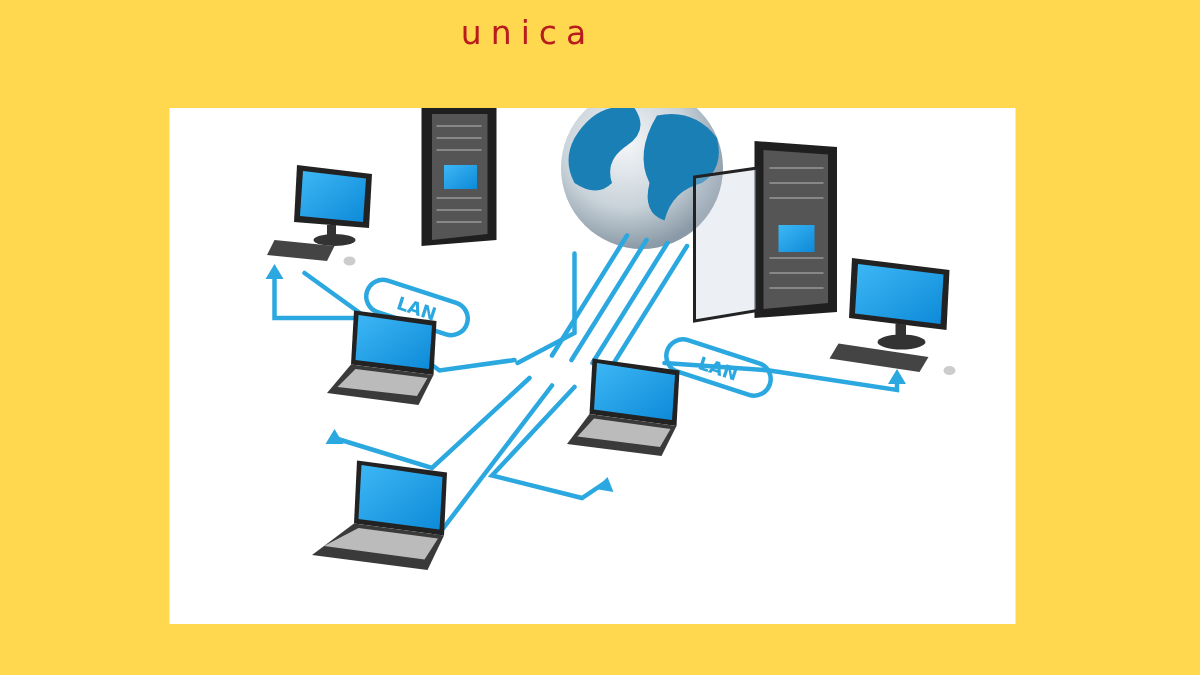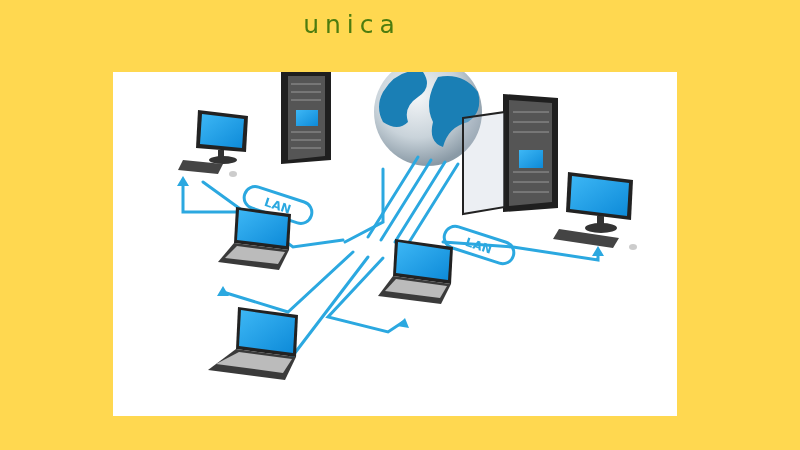--- a/index.html
+++ b/index.html
@@ -1,17 +1,17 @@
 <!DOCTYPE html>
 <html><head>
 <meta charset="utf-8">
 <style>
   html,body{margin:0;padding:0;}
   body{width:800px;height:450px;background:#FFD850;position:relative;overflow:hidden;font-family:"DejaVu Sans",sans-serif;}
-  .logo{position:absolute;left:0;top:10px;width:704px;text-align:center;color:#4d7c0f;font-family:"DejaVu Sans",sans-serif;font-size:25px;letter-spacing:6px;font-weight:normal;}
+  .logo{position:absolute;left:0;top:10px;width:704px;text-align:center;color:#b91c1c;font-family:"DejaVu Sans",sans-serif;font-size:22px;letter-spacing:6px;font-weight:normal;}
   .panel{position:absolute;left:113px;top:72px;width:564px;height:344px;background:#fff;overflow:hidden;}
   svg{position:absolute;left:0;top:0;}
 </style>
 </head>
 <body>
 
 <div class="logo">unica</div>
 
 <div class="panel">
   <svg width="564" height="344" viewBox="0 0 564 344">

